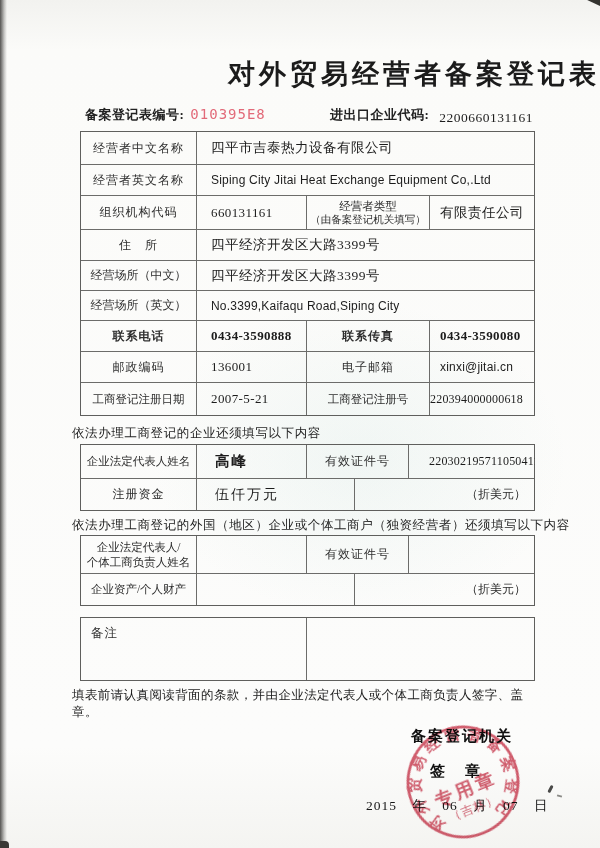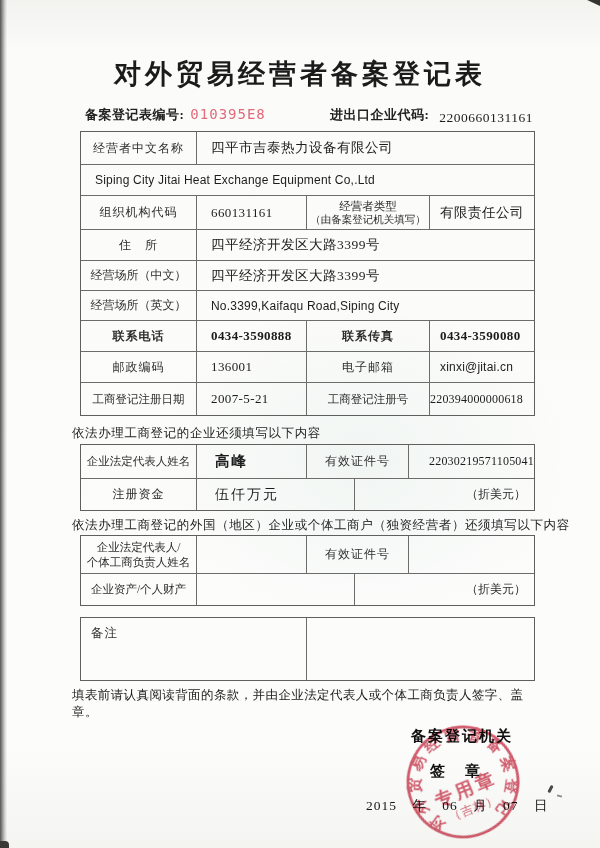--- a/index.html
+++ b/index.html
@@ -10,21 +10,21 @@
     background:linear-gradient(180deg,#f2f2ef 0%,#fbfbf9 6%,#fcfcfb 88%,#f4f4f1 100%);
     font-family:"Liberation Serif","DejaVu Serif",serif;color:#222;
   }
   .edge-left{position:absolute;left:0;top:0;width:7px;height:848px;
     background:linear-gradient(90deg,rgba(45,44,42,.8),rgba(45,44,42,.25) 60%,transparent);}
   .edge-corner{position:absolute;right:0;top:0;width:16px;height:6px;background:#34332f;
     clip-path:polygon(100% 0,100% 100%,20% 0);}
   .edge-bl{position:absolute;left:0;bottom:0;width:9px;height:7px;background:#3a3936;border-radius:0 4px 0 0;}
   .tint{position:absolute;left:150px;top:300px;width:420px;height:320px;
     background:radial-gradient(ellipse at center,rgba(140,195,185,.10),transparent 70%);}
-  .title{position:absolute;left:0;top:56px;width:600px;text-align:center;
+  .title{position:absolute;left:0;top:56px;width:600px;text-align:right;
     font-family:"Liberation Sans","DejaVu Sans",sans-serif;
     font-size:27px;font-weight:bold;letter-spacing:4px;color:#1b1b1b;}
   .head-group{position:absolute;top:106px;display:flex;align-items:flex-start;}
   .head-label{font-size:13px;font-weight:bold;color:#222;letter-spacing:.5px;}
   .regno-val{font-family:"DejaVu Sans Mono",monospace;font-size:14px;color:#e26a79;margin-left:6px;letter-spacing:1px;}
   .iecode-val{font-size:13.5px;color:#1d1d1d;margin-left:10px;margin-top:4px;letter-spacing:.5px;}
   
   .tbl{position:absolute;left:80px;width:455px;border:1px solid #5f5f5d;background:transparent;}
   .trow{display:flex;border-top:1px solid #6c6c6a;}
   .trow:first-child{border-top:none;}
@@ -77,20 +77,21 @@
     <span class="head-label">进出口企业代码:</span>
     <span class="iecode-val">2200660131161</span>
   </div>
 
   <div class="tbl" style="top:131px;">
     <div class="trow" style="height:32px;">
       <div class="cell lab c1">经营者中文名称</div>
       <div class="cell val cw">四平市吉泰热力设备有限公司</div>
     </div>
     <div class="trow" style="height:31px;">
+      <div class="cell lab c1">经营者英文名称</div>
       <div class="cell val val-en cw">Siping City Jitai Heat Exchange Equipment Co,.Ltd</div>
     </div>
     <div class="trow" style="height:34px;">
       <div class="cell lab c1">组织机构代码</div>
       <div class="cell val val-num c2">660131161</div>
       <div class="cell lab two-line c3">
         <span class="l1">经营者类型</span>
         <span class="l2">（由备案登记机关填写）</span>
       </div>
       <div class="cell val c4" style="padding-left:10px;">有限责任公司</div>

